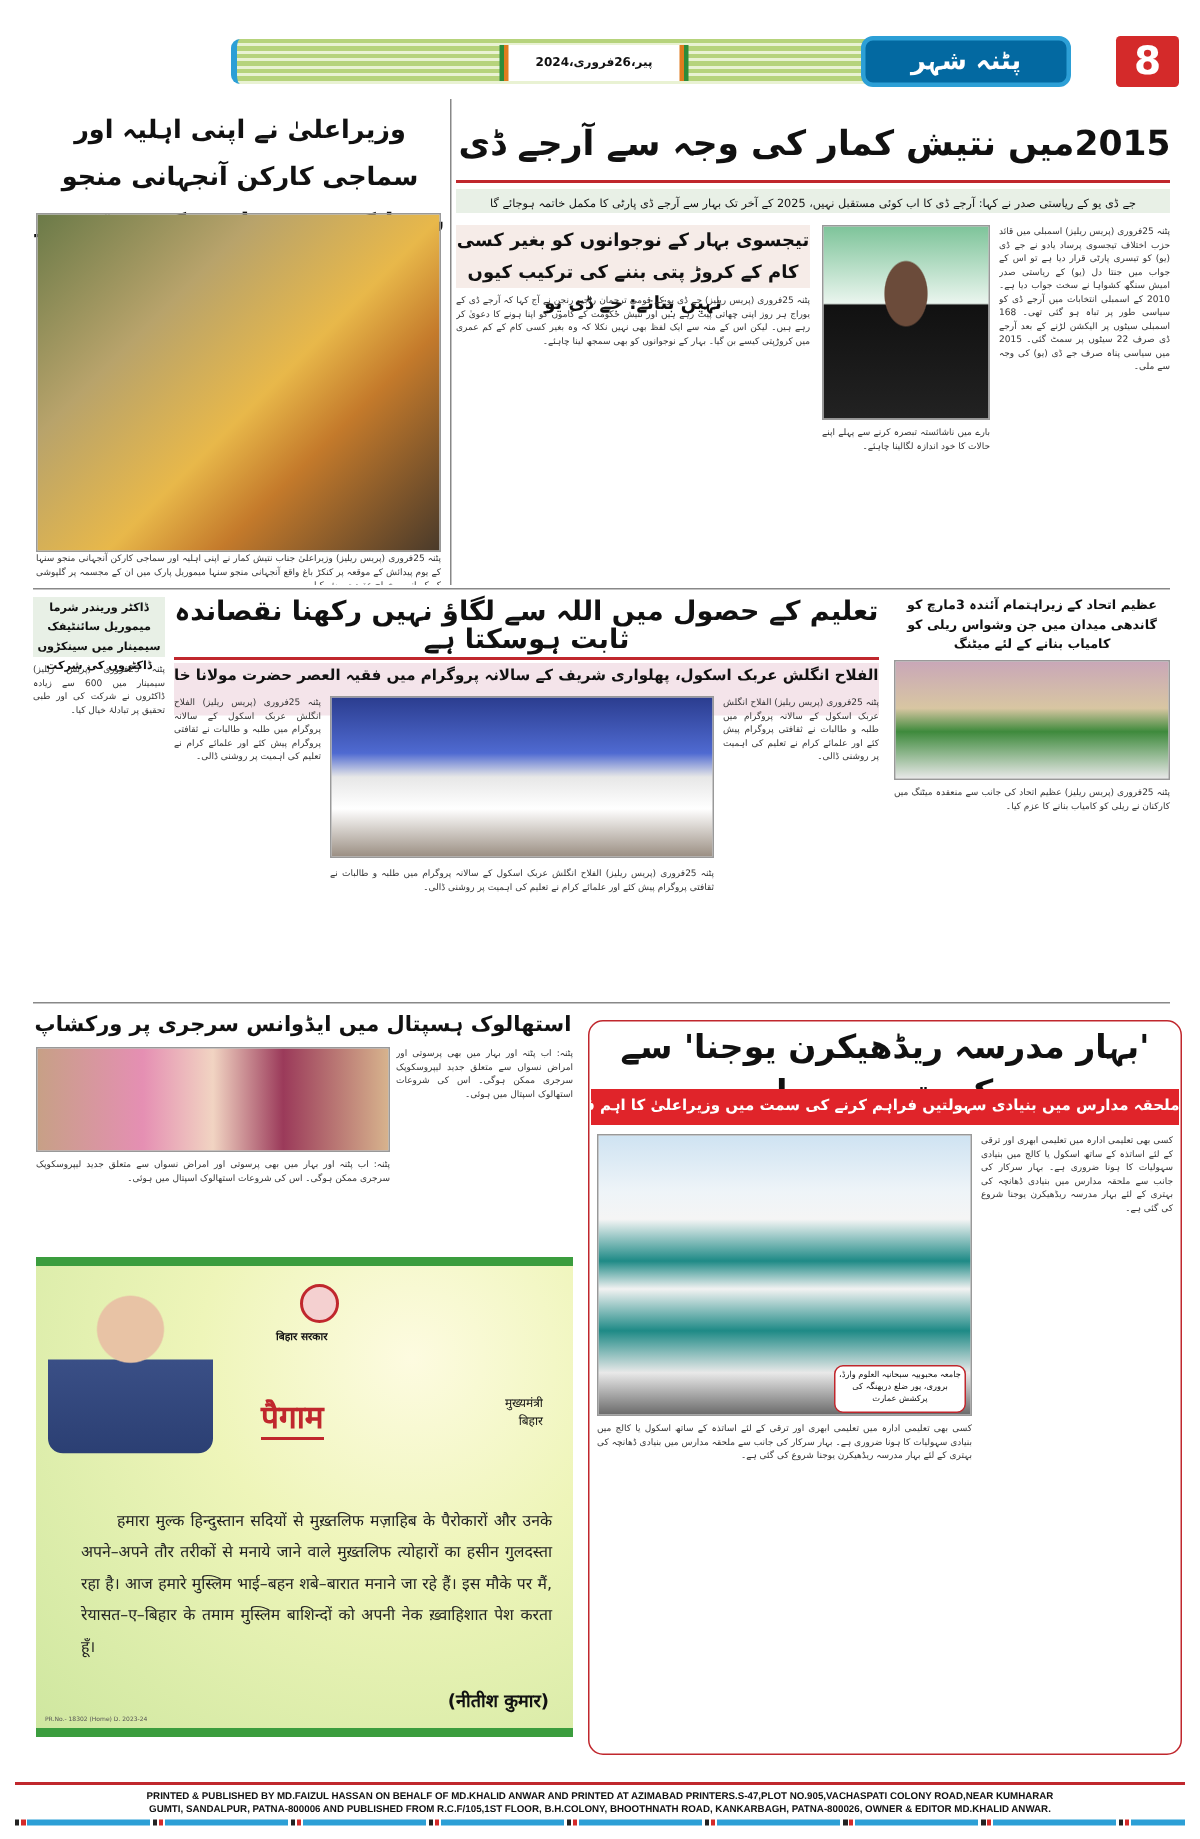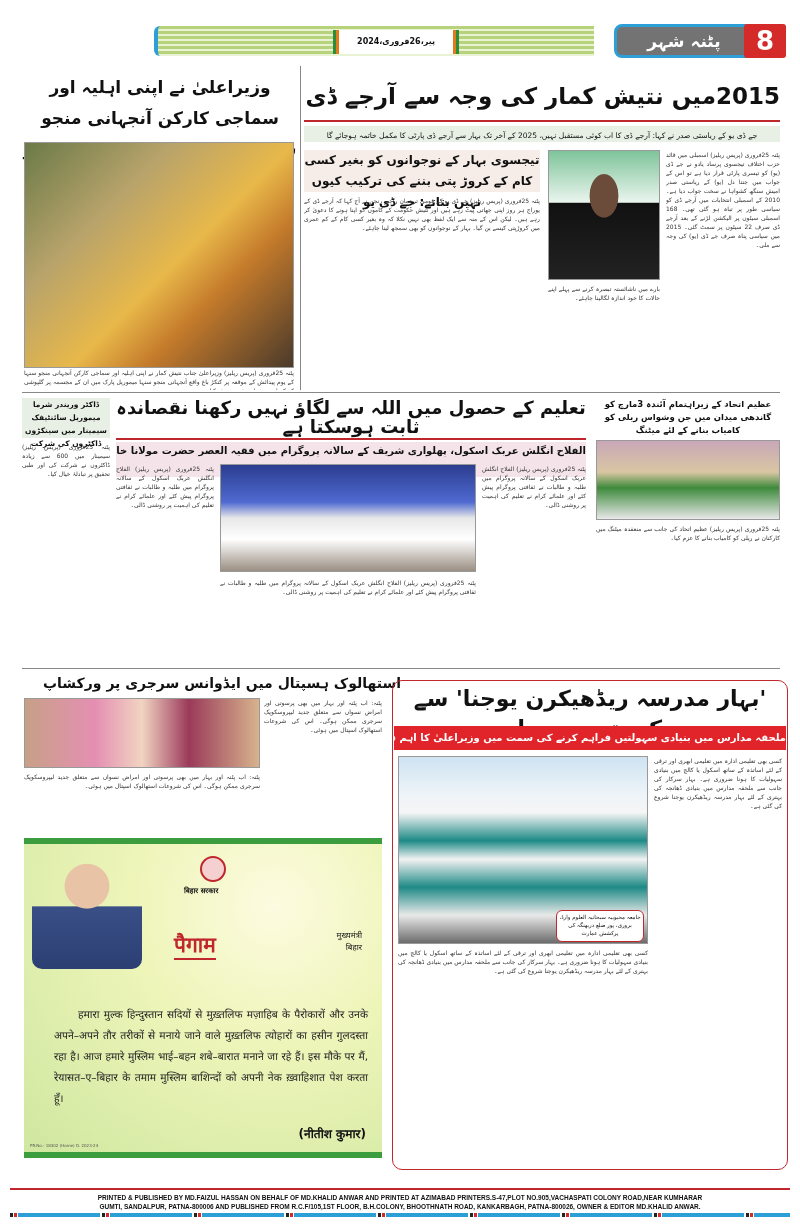--- a/index.html
+++ b/index.html
@@ -10,21 +10,21 @@
   .body-text { font-size: 6px; line-height: 9px; color: #333; text-align: justify; direction: rtl; overflow: hidden; }
 
   
   #masthead { left: 14px; top: 24px; width: 772px; height: 34px; }
   #logo { left: 0; top: 0; width: 135px; height: 34px; border: 2px solid #d42a2a; border-radius: 3px; background: #fff; }
   #logo .en { position: absolute; top: 1px; left: 4px; font-size: 8px; font-weight: bold; color: #1a1a1a; letter-spacing: .2px; }
   #logo .ur { position: absolute; top: 9px; left: 6px; right: 6px; height: 17px; background: #d42a2a; color: #fff; font-size: 13px; font-weight: bold; text-align: center; line-height: 17px; border-radius: 2px; direction: rtl; }
   #logo .hi { position: absolute; bottom: 1px; left: 30px; font-size: 5px; color: #d42a2a; }
   #stripe { left: 140px; top: 2px; width: 440px; height: 30px; background: repeating-linear-gradient(180deg, #b6d37c 0 3px, #e9f2d3 3px 5px); border-left: 4px solid #2c9fd6; border-radius: 6px 0 0 6px; }
   #datebox { left: 322px; top: 6px; width: 120px; height: 24px; background: #fff; border-left: 3px solid #e07b1e; border-right: 3px solid #e07b1e; box-shadow: -3px 0 0 #2e8b3a, 3px 0 0 #2e8b3a; font-size: 8px; font-weight: bold; text-align: center; line-height: 24px; direction: rtl; }
-  #section-tab { left: 600px; top: 0; width: 140px; height: 34px; border: 3px solid #2c9fd6; border-radius: 8px; background: #737373; color: #fff; font-size: 17px; font-weight: bold; text-align: center; line-height: 28px; direction: rtl; }
+  #section-tab { left: 560px; top: 0; width: 140px; height: 34px; border: 3px solid #2c9fd6; border-radius: 8px; background: #0369a1; color: #fff; font-size: 17px; font-weight: bold; text-align: center; line-height: 28px; direction: rtl; }
   #pageno { left: 730px; top: 0; width: 42px; height: 34px; background: #d42a2a; color: #fff; font-size: 26px; font-weight: bold; text-align: center; line-height: 34px; border-radius: 3px; }
 
   
   .rule-red { height: 2px; background: #c0272d; }
   .rule-grey { height: 1px; background: #888; }
 
   
   .photo { border: 1px solid #999; overflow: hidden; }
   .ph-ceremony { background: linear-gradient(135deg,#6b7a48 0%,#b8a36b 30%,#e8b84a 55%,#c47a2b 70%,#4a3a2a 100%); }
   .ph-speaker { background: radial-gradient(ellipse at 50% 35%, #6b4b3a 0 18%, transparent 19%), linear-gradient(180deg,#7ec49a 0%,#eaf5ee 40%,#111 41%,#222 100%); }
@@ -87,21 +87,21 @@
 <div class="abs body-text" style="left:482px;top:464px;width:104px;height:200px;">پٹنہ 25فروری (پریس ریلیز) الفلاح انگلش عربک اسکول کے سالانہ پروگرام میں طلبہ و طالبات نے ثقافتی پروگرام پیش کئے اور علمائے کرام نے تعلیم کی اہمیت پر روشنی ڈالی۔</div>
 <div class="abs body-text" style="left:116px;top:464px;width:98px;height:200px;">پٹنہ 25فروری (پریس ریلیز) الفلاح انگلش عربک اسکول کے سالانہ پروگرام میں طلبہ و طالبات نے ثقافتی پروگرام پیش کئے اور علمائے کرام نے تعلیم کی اہمیت پر روشنی ڈالی۔</div>
 <div class="abs body-text" style="left:220px;top:578px;width:256px;height:86px;">پٹنہ 25فروری (پریس ریلیز) الفلاح انگلش عربک اسکول کے سالانہ پروگرام میں طلبہ و طالبات نے ثقافتی پروگرام پیش کئے اور علمائے کرام نے تعلیم کی اہمیت پر روشنی ڈالی۔</div>
 
 <div class="abs urdu" style="left:594px;top:398px;width:188px;height:40px;font-size:8.5px;line-height:13px;font-weight:bold;text-align:center;">عظیم اتحاد کے زیراہتمام آئندہ 3مارچ کو گاندھی میدان میں جن وشواس ریلی کو کامیاب بنانے کے لئے میٹنگ</div>
 <div class="abs photo ph-rally" style="left:596px;top:440px;width:184px;height:80px;"></div>
 <div class="abs body-text" style="left:596px;top:524px;width:184px;height:140px;">پٹنہ 25فروری (پریس ریلیز) عظیم اتحاد کی جانب سے منعقدہ میٹنگ میں کارکنان نے ریلی کو کامیاب بنانے کا عزم کیا۔</div>
 
 <div class="abs rule-grey" style="left:22px;top:668px;width:758px;"></div>
 
-<div class="abs urdu" style="left:22px;top:672px;width:360px;height:22px;font-size:14px;line-height:22px;font-weight:bold;text-align:center;white-space:nowrap;overflow:hidden;margin-left:20px;">استھالوک ہسپتال میں ایڈوانس سرجری پر ورکشاپ</div>
+<div class="abs urdu" style="left:22px;top:672px;width:360px;height:22px;font-size:14px;line-height:22px;font-weight:bold;text-align:center;white-space:nowrap;overflow:hidden;">استھالوک ہسپتال میں ایڈوانس سرجری پر ورکشاپ</div>
 <div class="abs photo ph-hospital" style="left:24px;top:698px;width:236px;height:70px;"></div>
 <div class="abs body-text" style="left:264px;top:698px;width:118px;height:124px;">پٹنہ: اب پٹنہ اور بہار میں بھی پرسوتی اور امراض نسواں سے متعلق جدید لیپروسکوپک سرجری ممکن ہوگی۔ اس کی شروعات استھالوک اسپتال میں ہوئی۔</div>
 <div class="abs body-text" style="left:24px;top:772px;width:236px;height:50px;">پٹنہ: اب پٹنہ اور بہار میں بھی پرسوتی اور امراض نسواں سے متعلق جدید لیپروسکوپک سرجری ممکن ہوگی۔ اس کی شروعات استھالوک اسپتال میں ہوئی۔</div>
 
 <div class="abs" style="left:392px;top:680px;width:396px;height:490px;border:1px solid #c0272d;border-radius:10px;"></div>
 <div class="abs urdu" style="left:396px;top:684px;width:388px;height:60px;font-size:22px;line-height:30px;font-weight:bold;text-align:center;">'بہار مدرسہ ریڈھیکرن یوجنا' سے مدرسوں کی تصویر بدل رہی ہے</div>
 <div class="abs urdu" style="left:394px;top:726px;width:392px;height:24px;background:#e0242a;color:#fff;font-size:10px;line-height:24px;font-weight:bold;text-align:center;white-space:nowrap;overflow:hidden;">ملحقہ مدارس میں بنیادی سہولتیں فراہم کرنے کی سمت میں وزیراعلیٰ کا اہم قدم</div>
 <div class="abs photo ph-building" style="left:398px;top:756px;width:250px;height:188px;"></div>
 <div class="abs urdu" style="left:556px;top:910px;width:88px;height:32px;background:#fff;border:1px solid #c0272d;border-radius:6px;font-size:5.5px;line-height:8px;text-align:center;padding:2px;">جامعہ محبوبیہ سبحانیہ العلوم وارڈ، بروری، پور ضلع دربھنگہ کی پرکشش عمارت</div>
 <div class="abs body-text" style="left:654px;top:756px;width:128px;height:406px;">کسی بھی تعلیمی ادارہ میں تعلیمی ابھری اور ترقی کے لئے اساتذہ کے ساتھ اسکول یا کالج میں بنیادی سہولیات کا ہونا ضروری ہے۔ بہار سرکار کی جانب سے ملحقہ مدارس میں بنیادی ڈھانچہ کی بہتری کے لئے بہار مدرسہ ریڈھیکرن یوجنا شروع کی گئی ہے۔</div>

